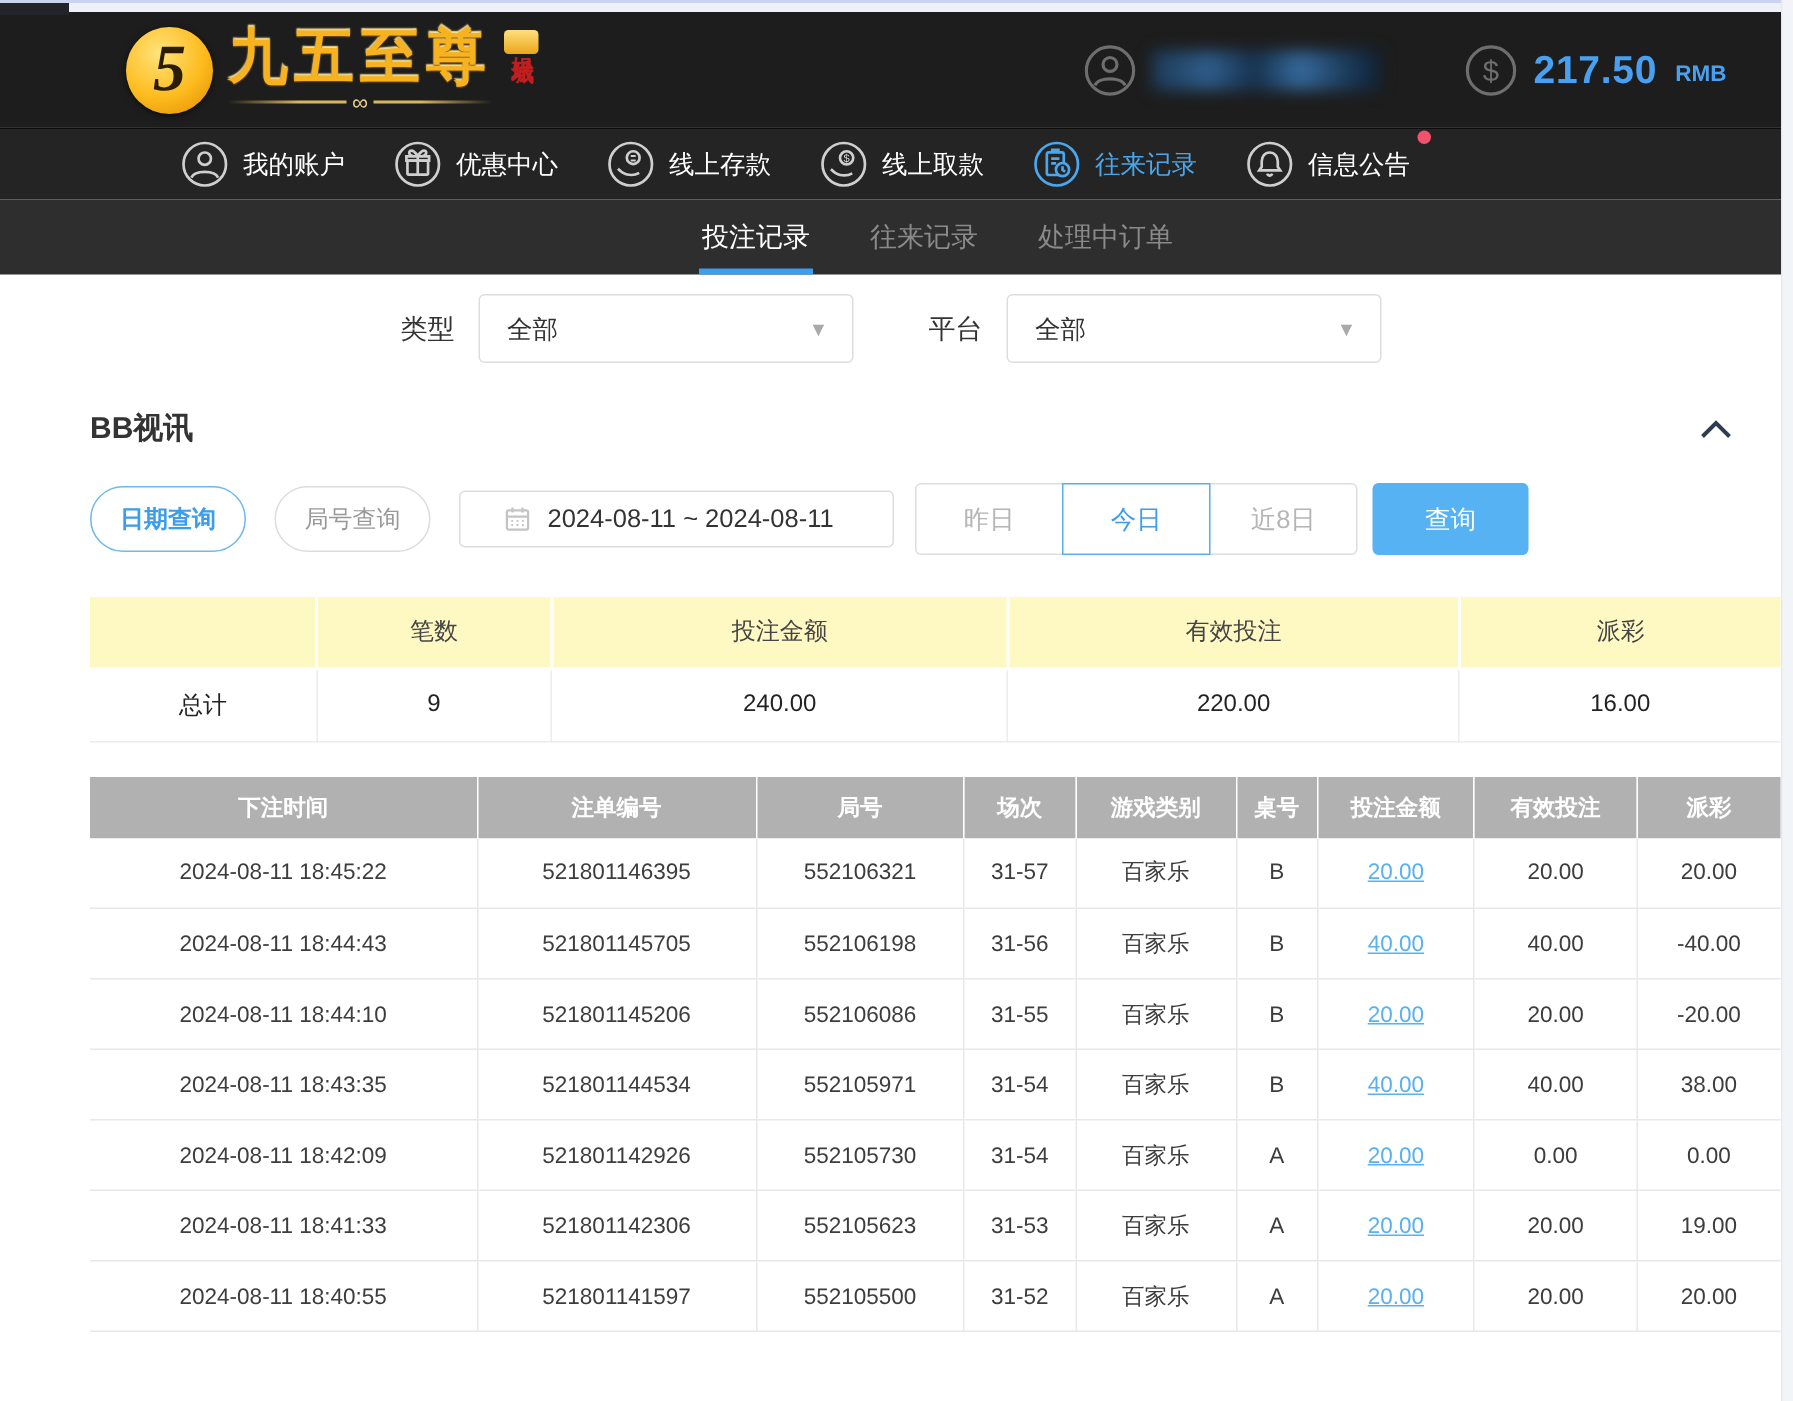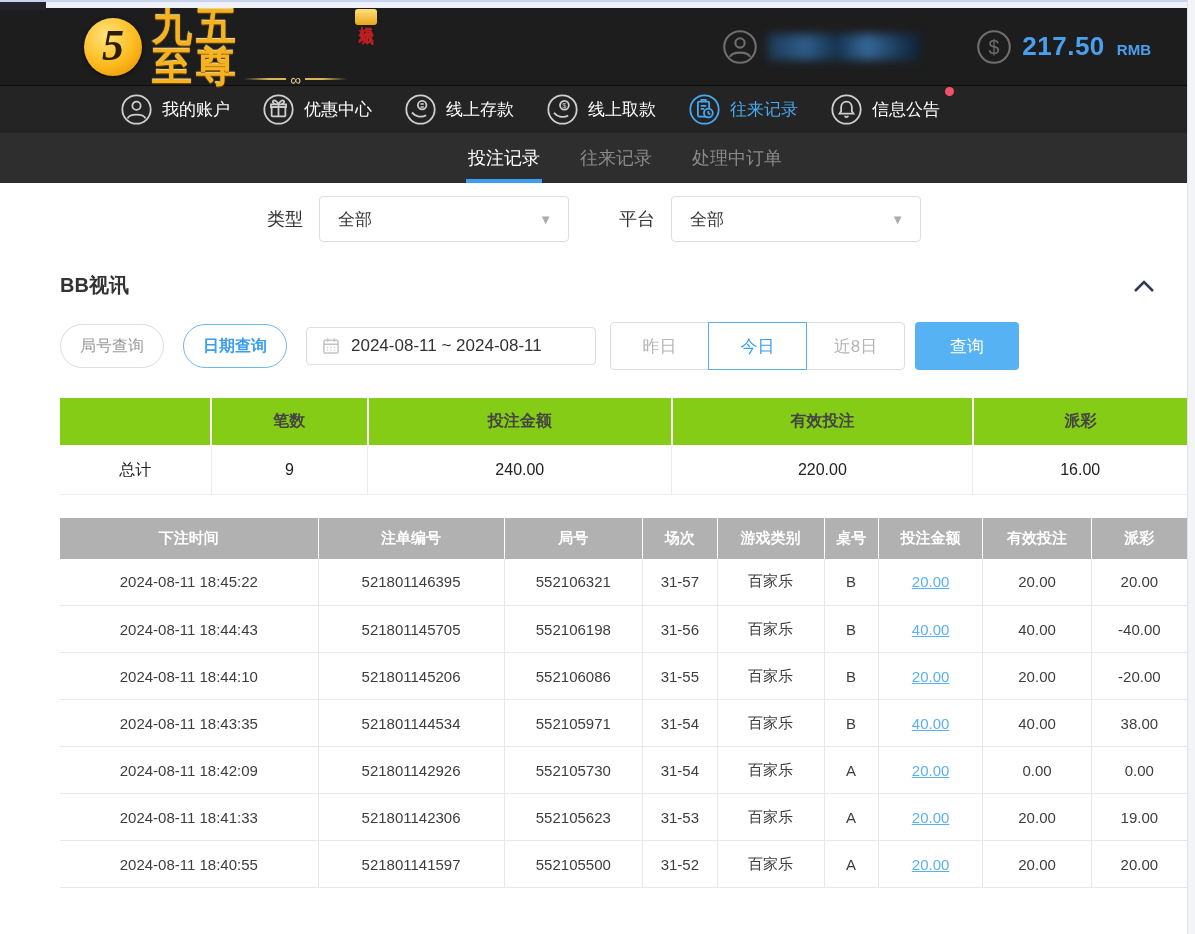--- a/index.html
+++ b/index.html
@@ -13,21 +13,21 @@
   
   .site-header { height:77px; background:#1d1d1d; display:flex; align-items:center;
     justify-content:space-between; padding:0 44px 0 84px; }
   .brand { display:flex; align-items:center; cursor:pointer; }
   .logo-circle { width:58px; height:58px; border-radius:50%;
     background:radial-gradient(circle at 38% 30%, #ffe37a 0%, #fdbb1e 55%, #e08a00 100%);
     display:flex; align-items:center; justify-content:center; margin-right:10px;
     box-shadow:0 1px 4px rgba(0,0,0,.6); }
   .logo-circle span { font-family:"Liberation Serif","DejaVu Serif",serif; font-size:44px;
     font-weight:bold; font-style:italic; color:#2b1d05; line-height:1; transform:translateY(-1px); }
-  .brand-textwrap { display:flex; flex-direction:row; align-items:flex-end; }
+  .brand-textwrap { display:flex; flex-direction:column; align-items:center; }
   .brand-name { font-family:"Liberation Serif","DejaVu Serif",serif; font-size:40px; font-weight:bold;
     letter-spacing:4px; color:#f7b21f; text-shadow:0 1px 1px #7a4d00, 0 -1px 1px #ffe9a0; line-height:1; }
   .brand-flourish { width:100%; display:flex; align-items:center; margin-top:3px; color:#d9b65c; }
   .brand-flourish::before, .brand-flourish::after { content:""; flex:1; height:2px;
     background:linear-gradient(90deg, rgba(217,182,92,0) 0%, #d9b65c 60%, #d9b65c 100%); }
   .brand-flourish::after { background:linear-gradient(270deg, rgba(217,182,92,0) 0%, #d9b65c 60%, #d9b65c 100%); }
   .brand-flourish .inf { font-size:15px; line-height:1; padding:0 4px; color:#e8cf8a; }
   .brand-badge { writing-mode:vertical-rl; text-orientation:upright; margin-left:8px;
     background:linear-gradient(180deg,#ffdf7e,#e9a71a); color:#c01f1f; font-weight:bold;
     font-size:15px; padding:5px 3px; border-radius:3px; letter-spacing:2px; line-height:1.1;
@@ -74,35 +74,35 @@
     justify-content:space-between; padding-right:30px; }
   .section-title { font-size:20px; font-weight:bold; color:#333; }
   .collapse-btn { cursor:pointer; display:flex; }
 
   .query-row { margin-top:24px; display:flex; align-items:center; height:48px; }
   .pill { height:44px; width:104px; border-radius:22px; background:#fff; font-size:16px;
     border:1px solid #ddd; color:#999; cursor:pointer; margin-right:19px;
     font-family:inherit; }
   .pill.active { border-color:#6fb9ee; color:#3b9ded; font-weight:bold; }
   .date-input { width:290px; height:38px; border:1px solid #ddd; border-radius:4px;
-    display:flex; align-items:center; padding:0 14px; gap:10px; cursor:pointer; margin-right:14px; }
+    display:flex; align-items:center; padding:0 28px; gap:10px; cursor:pointer; margin-right:14px; }
   .date-input span { font-size:17px; color:#333; }
   .btn-group { display:flex; height:48px; }
   .quick-btn { width:99px; height:48px; background:#fff; border:1px solid #ddd; font-size:17px;
     color:#b5b5b5; cursor:pointer; margin-left:-1px; font-family:inherit; }
   .quick-btn:first-child { border-radius:4px 0 0 4px; margin-left:0; }
   .quick-btn:last-child { border-radius:0 4px 4px 0; }
   .quick-btn.active { border:1px solid #5caeeb; color:#3b9ded; position:relative; z-index:1; }
   .search-btn { width:104px; height:48px; margin-left:10px; background:#57b2f3; color:#fff;
     border:none; border-radius:4px; font-size:17px; cursor:pointer; font-family:inherit; }
 
   
   table { border-collapse:collapse; width:100%; table-layout:fixed; }
   .summary-table { margin-top:28px; }
-  .summary-table th { height:48px; background:#84cc16; font-size:16px; font-weight:bold;
+  .summary-table th { height:48px; background:#fef9c3; font-size:16px; font-weight:normal;
     color:#444; border-right:2px solid #fff; border-bottom:2px solid #fff; }
   .summary-table th:last-child { border-right:none; }
   .summary-table td { height:48px; background:#fff; text-align:center; font-size:16px; color:#222;
     border-right:1px solid #ececec; border-bottom:1px solid #ececec; }
   .summary-table td:last-child { border-right:none; }
 
   
   .bet-table { margin-top:23px; }
   .bet-table th { height:41px; background:#b1b1b1; color:#fff; font-size:15px; font-weight:bold;
     border-right:1px solid #fff; }
@@ -238,22 +238,22 @@
   <div class="section-head">
     <h2 class="section-title">BB视讯</h2>
     <span class="collapse-btn">
       <svg width="26" height="20" viewBox="0 0 26 20" fill="none" stroke="#2f3d52" stroke-width="2.6">
         <polyline points="4,15 13,6 22,15"></polyline>
       </svg>
     </span>
   </div>
 
   <div class="query-row">
+    <button class="pill active">日期查询</button>
     <button class="pill">局号查询</button>
-    <button class="pill active">日期查询</button>
     <div class="date-input">
       <svg width="20" height="20" viewBox="0 0 24 24" fill="none" stroke="#c4c4c4" stroke-width="1.8">
         <rect x="3.5" y="5" width="17" height="15.5" rx="1.5"></rect>
         <path d="M3.5 10h17M8 2.8v4M16 2.8v4"></path>
         <path d="M7 13.5h1.5M11.2 13.5h1.6M15.5 13.5H17M7 16.8h1.5M11.2 16.8h1.6M15.5 16.8H17" stroke-width="1.4"></path>
       </svg>
       <span>2024-08-11 ~ 2024-08-11</span>
     </div>
     <div class="btn-group">
         <button class="quick-btn">昨日</button>

